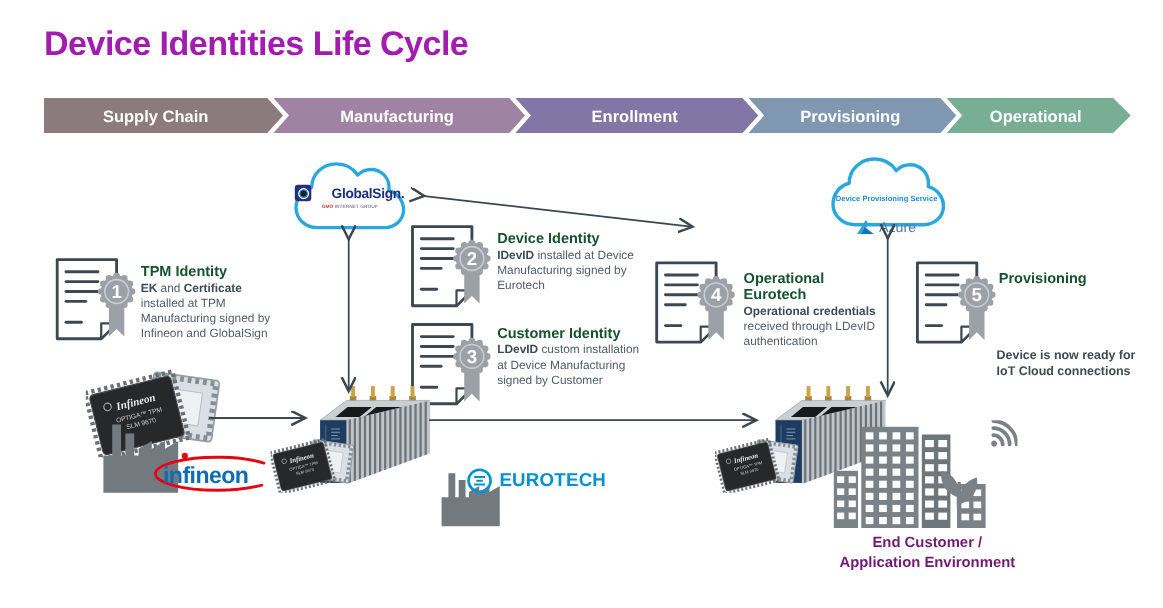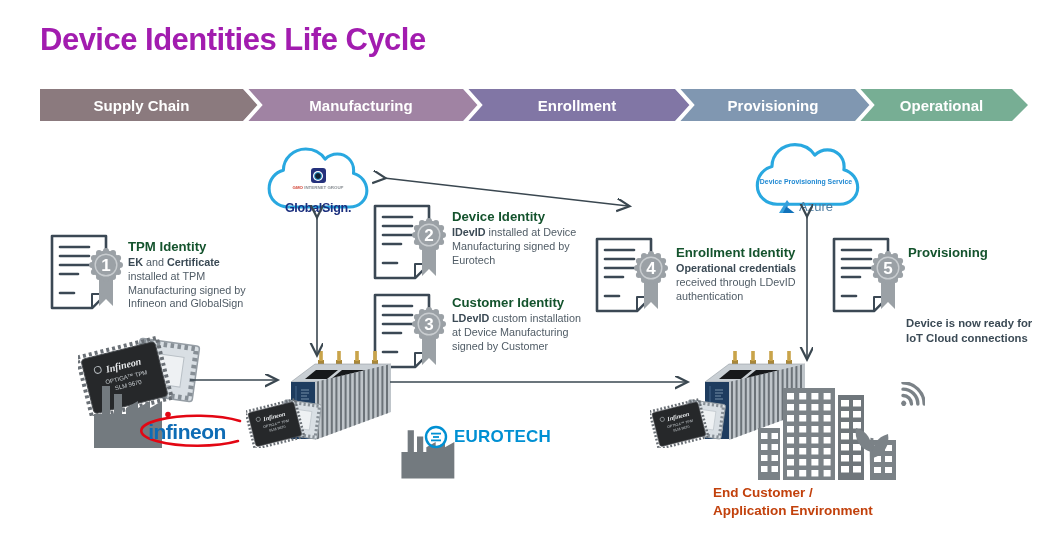--- a/index.html
+++ b/index.html
@@ -6,41 +6,41 @@
   body{width:1057px;height:553px;position:relative;background:#ffffff;overflow:hidden;
        font-family:"Liberation Sans", sans-serif;}
   .abs{position:absolute;}
   #page-title{left:40px;top:22px;font-size:31px;font-weight:bold;color:#a21caf;letter-spacing:-0.5px;}
   #banner-svg{left:0;top:88px;}
   
   .cloud{width:112px;height:75px;}
   #cloud-globalsign{left:262px;top:142px;}
   #cloud-azure{left:750px;top:137px;}
   .cloud-inner{position:absolute;left:0;top:0;width:100%;height:100%;}
-  .gs-row{position:absolute;left:0;top:26px;width:100%;display:flex;justify-content:center;align-items:center;gap:18px;flex-direction:column;}
+  .gs-row{position:absolute;left:0;top:26px;width:100%;display:flex;justify-content:center;align-items:center;gap:18px;}
   .gs-eye{width:15px;height:15px;background:#25317c;border-radius:3px;display:flex;align-items:center;justify-content:center;}
   .gs-eye-w{width:10px;height:10px;background:#fff;border-radius:50%;display:flex;align-items:center;justify-content:center;}
   .gs-eye-p{width:6px;height:6px;background:#123;border-radius:50%;border:1px solid #2d9fd8;}
   .gs-name{font-size:12.5px;font-weight:bold;color:#1b2f7e;letter-spacing:-0.3px;}
   .gs-sub{position:absolute;left:0;top:43px;width:100%;text-align:center;font-size:4.4px;font-weight:bold;color:#8a8f94;}
   .gs-sub .gmo{color:#d03a2b;}
   .az-row{position:absolute;left:0;top:17px;width:100%;display:flex;justify-content:center;align-items:center;gap:4px;margin-top:45px;}
   .az-name{font-size:13px;color:#4e7ca0;}
   .az-service{position:absolute;left:0;top:41px;width:100%;text-align:center;font-size:6.9px;font-weight:bold;color:#1e88d2;}
   
   .doc-text{position:absolute;}
   .doc-title{font-size:13.2px;font-weight:bold;color:#14532d;margin-bottom:2px;}
   .doc-body{font-size:10.8px;line-height:1.28;color:#505c66;}
   .doc-body b{color:#3b4a55;margin-top:28px;}
   #ready-note{left:906px;top:316px;width:146px;font-size:11.3px;font-weight:bold;color:#3b4a55;line-height:1.3;}
   
   #logo-infineon{left:126px;top:408px;}
   #logo-eurotech{left:424px;top:425px;display:flex;align-items:center;gap:6px;}
   .eurotech-name{font-size:17px;font-weight:bold;color:#0090d3;letter-spacing:0.2px;}
-  #end-customer{left:713px;top:484px;width:260px;font-size:13.5px;font-weight:bold;color:#c2410c;line-height:1.3;}
+  #end-customer{left:713px;top:484px;width:260px;text-align:center;font-size:13.5px;font-weight:bold;color:#701a75;line-height:1.3;}
   #arrows-svg{left:0;top:0;pointer-events:none;}
 </style>
 </head>
 <body>
 
 <div class="abs" id="page-title">Device Identities Life Cycle</div>
 
 <svg class="abs" id="banner-svg" width="1057" height="36">
     <polygon points="40,1 243,1 259,17 243,33 40,33" fill="#8b7a7e"></polygon>
     <polygon points="243,1 463,1 479,17 463,33 243,33 259,17" fill="#a083a3"></polygon>
@@ -214,21 +214,21 @@
           <circle cx="-7.0" cy="-12.1" r="3" fill="#9ba1a6"></circle>
           <circle cx="-0.0" cy="-14.0" r="3" fill="#9ba1a6"></circle>
           <circle cx="7.0" cy="-12.1" r="3" fill="#9ba1a6"></circle>
           <circle cx="12.1" cy="-7.0" r="3" fill="#9ba1a6"></circle>
         <circle r="14.5" fill="#9ba1a6"></circle>
         <circle r="10.8" fill="none" stroke="#c9cdd0" stroke-width="1.4"></circle>
         <text y="6" text-anchor="middle" font-size="17" font-weight="bold" fill="#ffffff" font-family="Liberation Sans, sans-serif">4</text>
       </g>
       </svg></div>
     <div class="doc-text" style="left: 676px; top: 245px; width: 134px;">
-      <div class="doc-title">Enrollment Identity</div>
+      <div class="doc-title">Operational Eurotech</div>
                    <div class="doc-body"><b>Operational credentials</b><span> received through LDevID authentication</span></div>
     </div>
     <div class="abs" style="left: 830px; top: 235px;"><svg width="82" height="88" viewBox="0 0 82 88">
       <path d="M4,4 H58 V62 L44,76 H4 Z" fill="#fff" stroke="#3b4854" stroke-width="2.6" stroke-linejoin="round"></path>
       <path d="M58,62 L44,76 V62 Z" fill="#fff" stroke="#3b4854" stroke-width="2" stroke-linejoin="round"></path>
       <g stroke="#3b4854" stroke-width="2.6" stroke-linecap="round">
         <line x1="12" y1="15" x2="41" y2="15"></line>
           <line x1="12" y1="24" x2="41" y2="24"></line>
         <line x1="12" y1="33" x2="41" y2="33"></line>
           <line x1="12" y1="42" x2="30" y2="42"></line>

